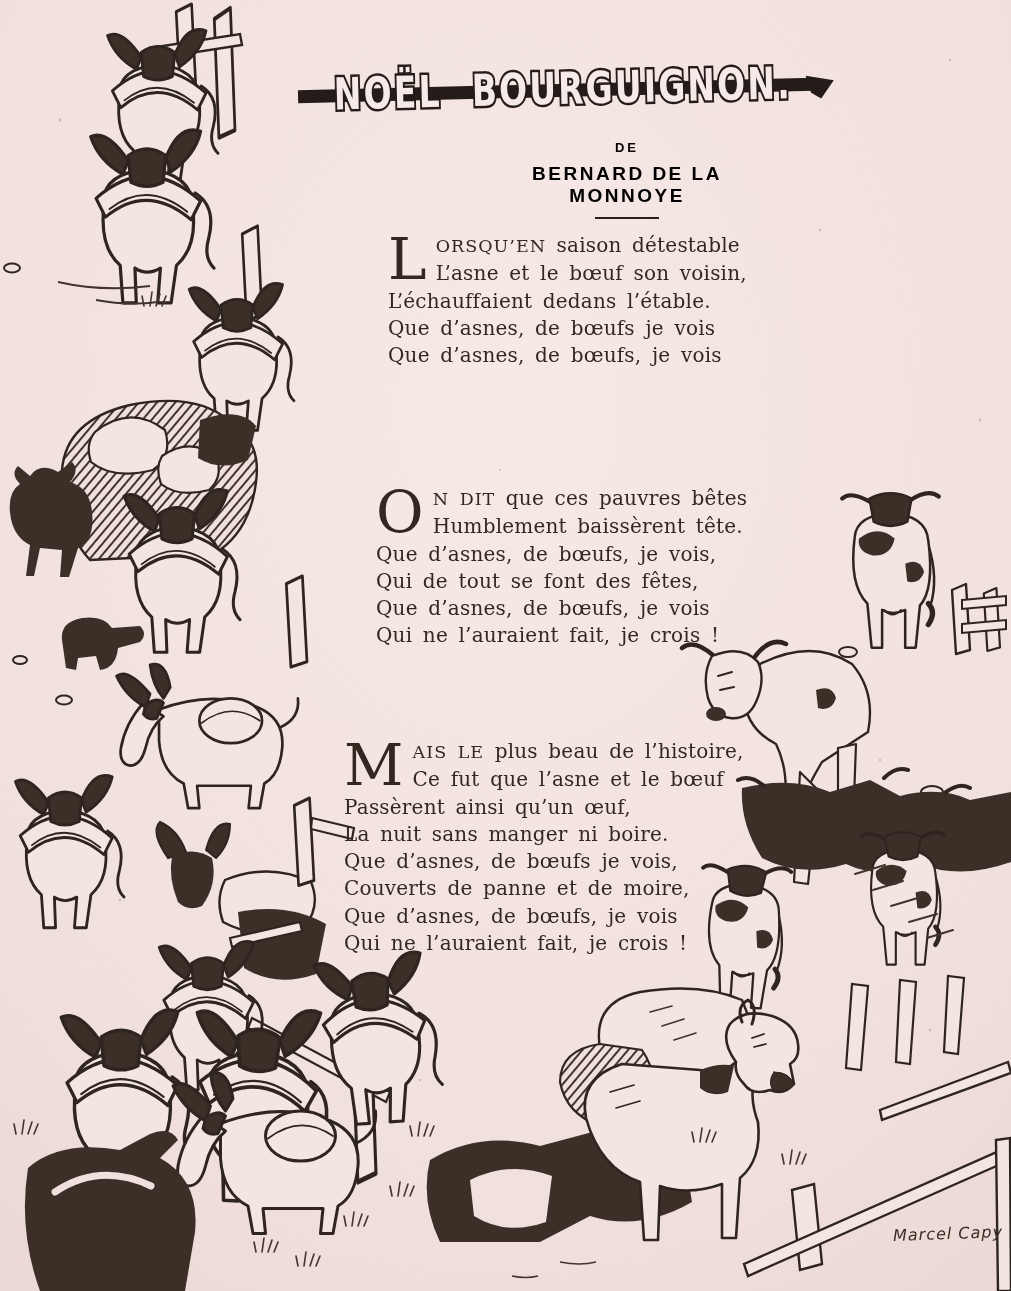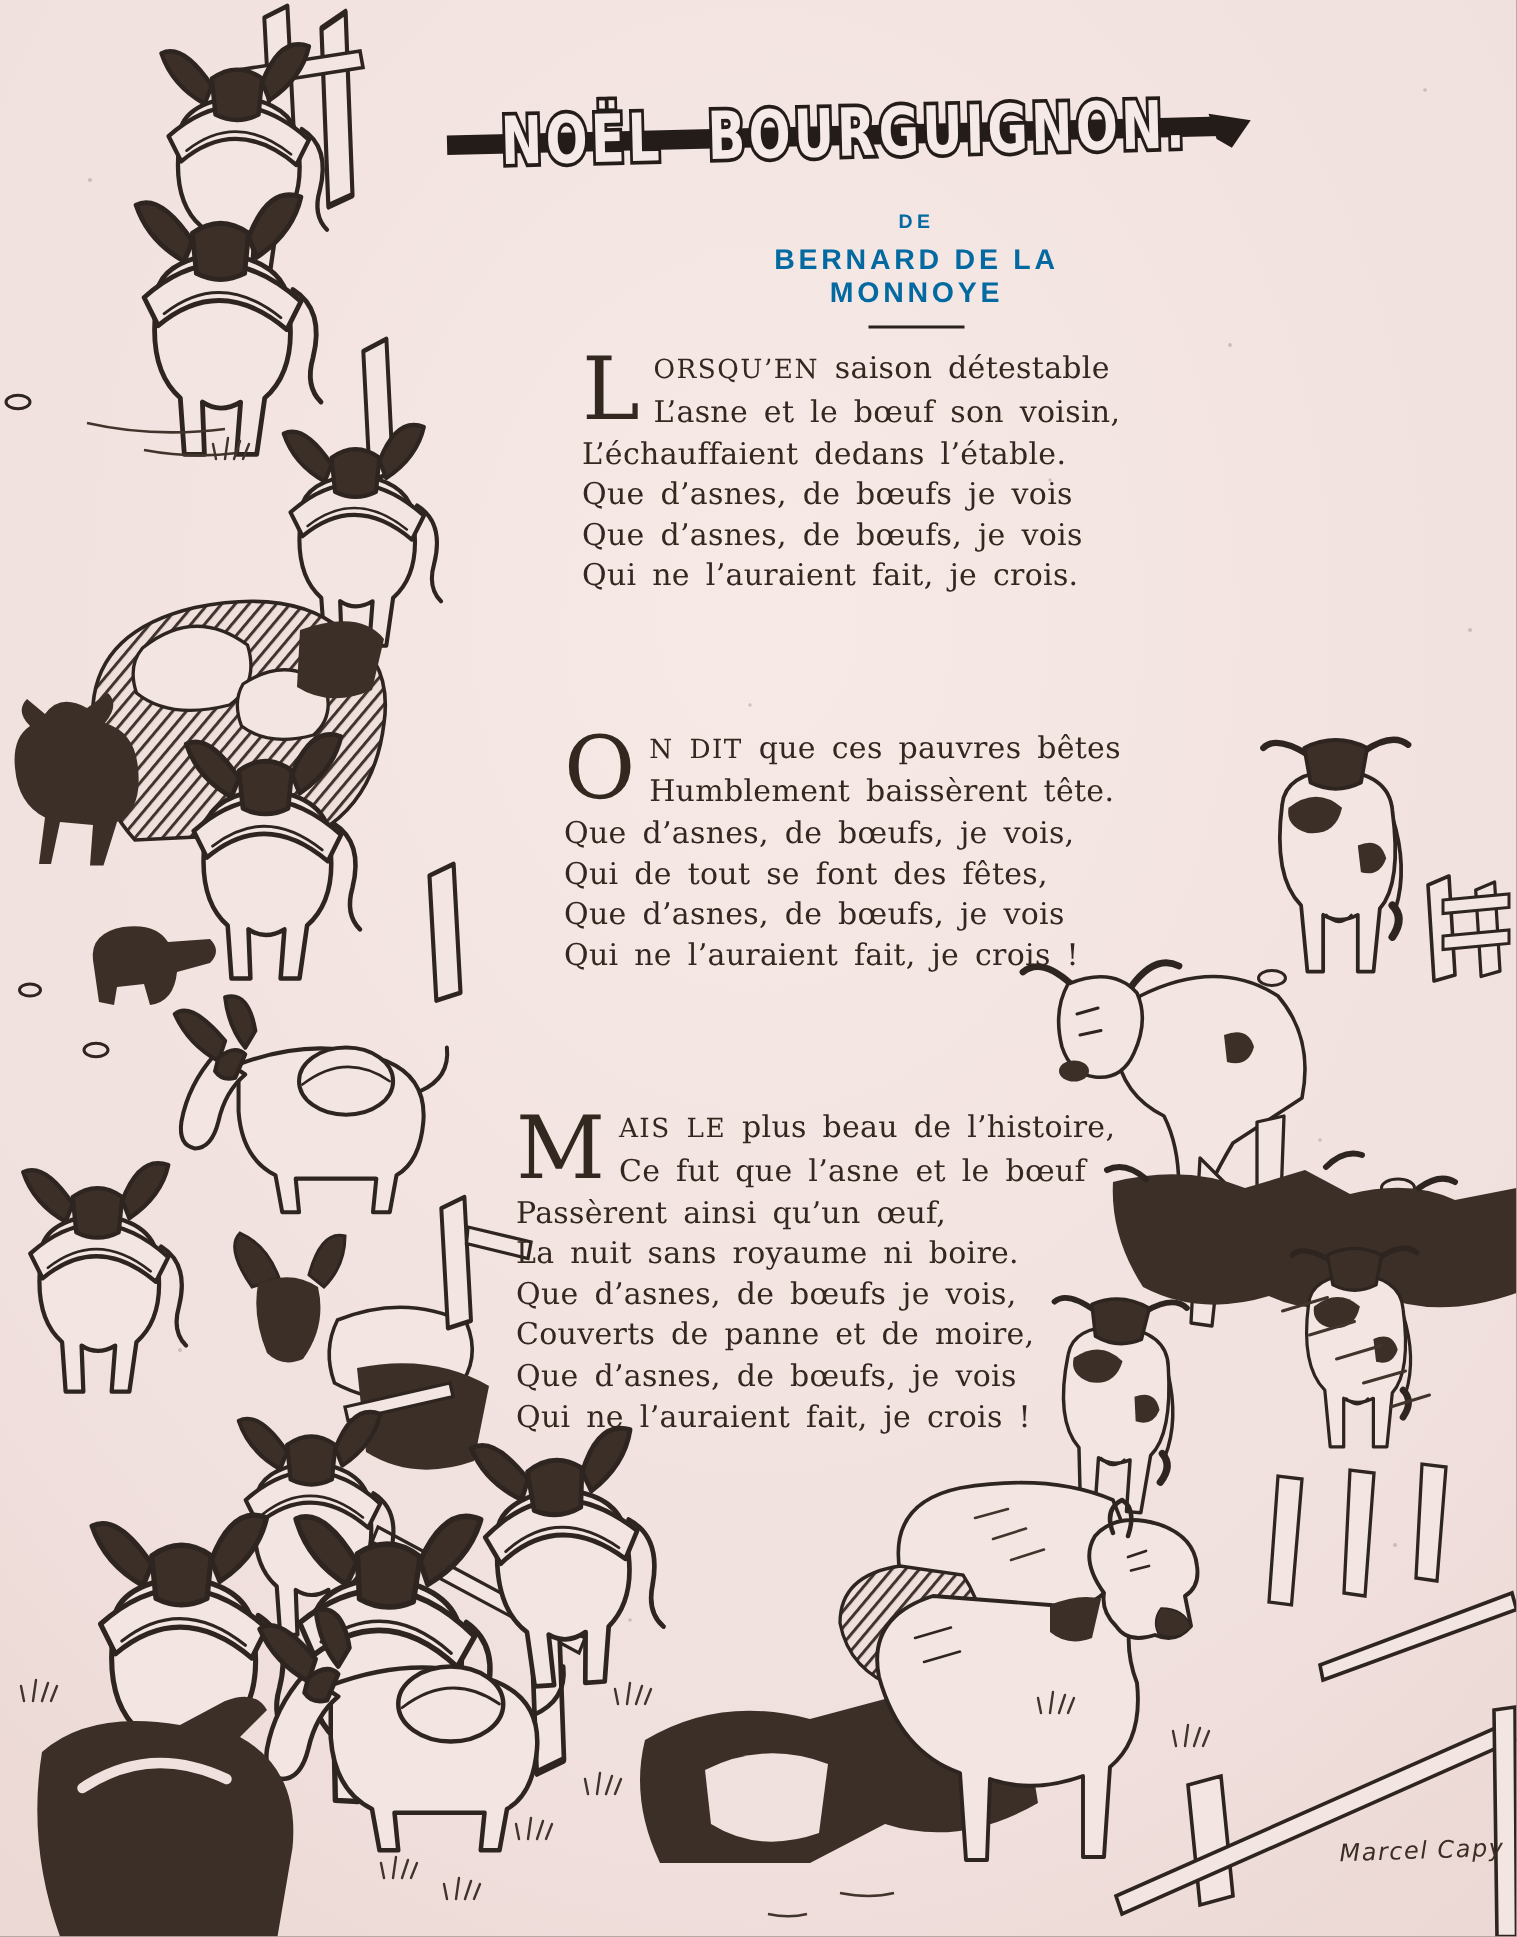--- a/index.html
+++ b/index.html
@@ -3,22 +3,22 @@
 <meta charset="utf-8">
 <style>
   html,body{margin:0;padding:0;background:#7a6f6d;}
   .page{position:relative;width:1011px;height:1291px;margin:0 auto;overflow:hidden;
         background:#f1e1de;font-family:"DejaVu Serif","Liberation Serif",serif;}
   .art{position:absolute;left:0;top:0;z-index:1;}
   .txt{position:absolute;z-index:3;color:#33281f;}
   
   .title-svg{position:absolute;left:0;top:0;z-index:2;}
   
-  .byline{left:456px;top:140px;width:310px;text-align:center;
-          font-family:"Liberation Sans",sans-serif;color:#0369a1;}
+  .byline{left:472px;top:140px;width:310px;text-align:center;
+          font-family:"Liberation Sans",sans-serif;color:#000000;}
   .byline .de{font-size:13px;font-weight:bold;letter-spacing:3px;}
   .byline .author{font-size:19px;font-weight:bold;letter-spacing:2.5px;margin-top:8px;}
   .byline .rule{width:64px;height:2px;background:#2b211b;margin:10px auto 0;}
   
   .stanza{width:420px;font-size:20px;line-height:27.3px;word-spacing:4px;letter-spacing:.2px;}
   .s1{left:388px;top:232px;}
   .s2{left:376px;top:485px;}
   .s3{left:344px;top:738px;}
   .dropcap{float:left;font-size:58px;line-height:48px;margin:3px 9px 0 0;}
   .op{font-size:17.5px;letter-spacing:1px;text-align:center;}
@@ -228,39 +228,38 @@
     <div class="rule"></div>
   </div>
 
   <section class="txt stanza s1">
     <span class="dropcap">L</span>
     <div class="line"><span class="op">ORSQU’EN</span> <span>saison détestable</span></div>
     <div class="line">L’asne et le bœuf son voisin,</div>
     <div class="line">L’échauffaient dedans l’étable.</div>
     <div class="line">Que d’asnes, de bœufs je vois</div>
     <div class="line">Que d’asnes, de bœufs, je vois</div>
-    <div class="line">Qui ne l’auraient fait, je crois.</div>
   </section>
 
   <section class="txt stanza s2">
     <span class="dropcap">O</span>
     <div class="line"><span class="op">N DIT</span> <span>que ces pauvres bêtes</span></div>
     <div class="line">Humblement baissèrent tête.</div>
     <div class="line">Que d’asnes, de bœufs, je vois,</div>
     <div class="line">Qui de tout se font des fêtes,</div>
     <div class="line">Que d’asnes, de bœufs, je vois</div>
     <div class="line">Qui ne l’auraient fait, je crois !</div>
   </section>
 
   <section class="txt stanza s3">
     <span class="dropcap">M</span>
     <div class="line"><span class="op">AIS LE</span> <span>plus beau de l’histoire,</span></div>
     <div class="line">Ce fut que l’asne et le bœuf</div>
     <div class="line">Passèrent ainsi qu’un œuf,</div>
-    <div class="line">La nuit sans royaume ni boire.</div>
+    <div class="line">La nuit sans manger ni boire.</div>
     <div class="line">Que d’asnes, de bœufs je vois,</div>
     <div class="line">Couverts de panne et de moire,</div>
     <div class="line">Que d’asnes, de bœufs, je vois</div>
     <div class="line">Qui ne l’auraient fait, je crois !</div>
   </section>
 
   <div class="txt signature">Marcel Capy</div>
 
 </div>
 

